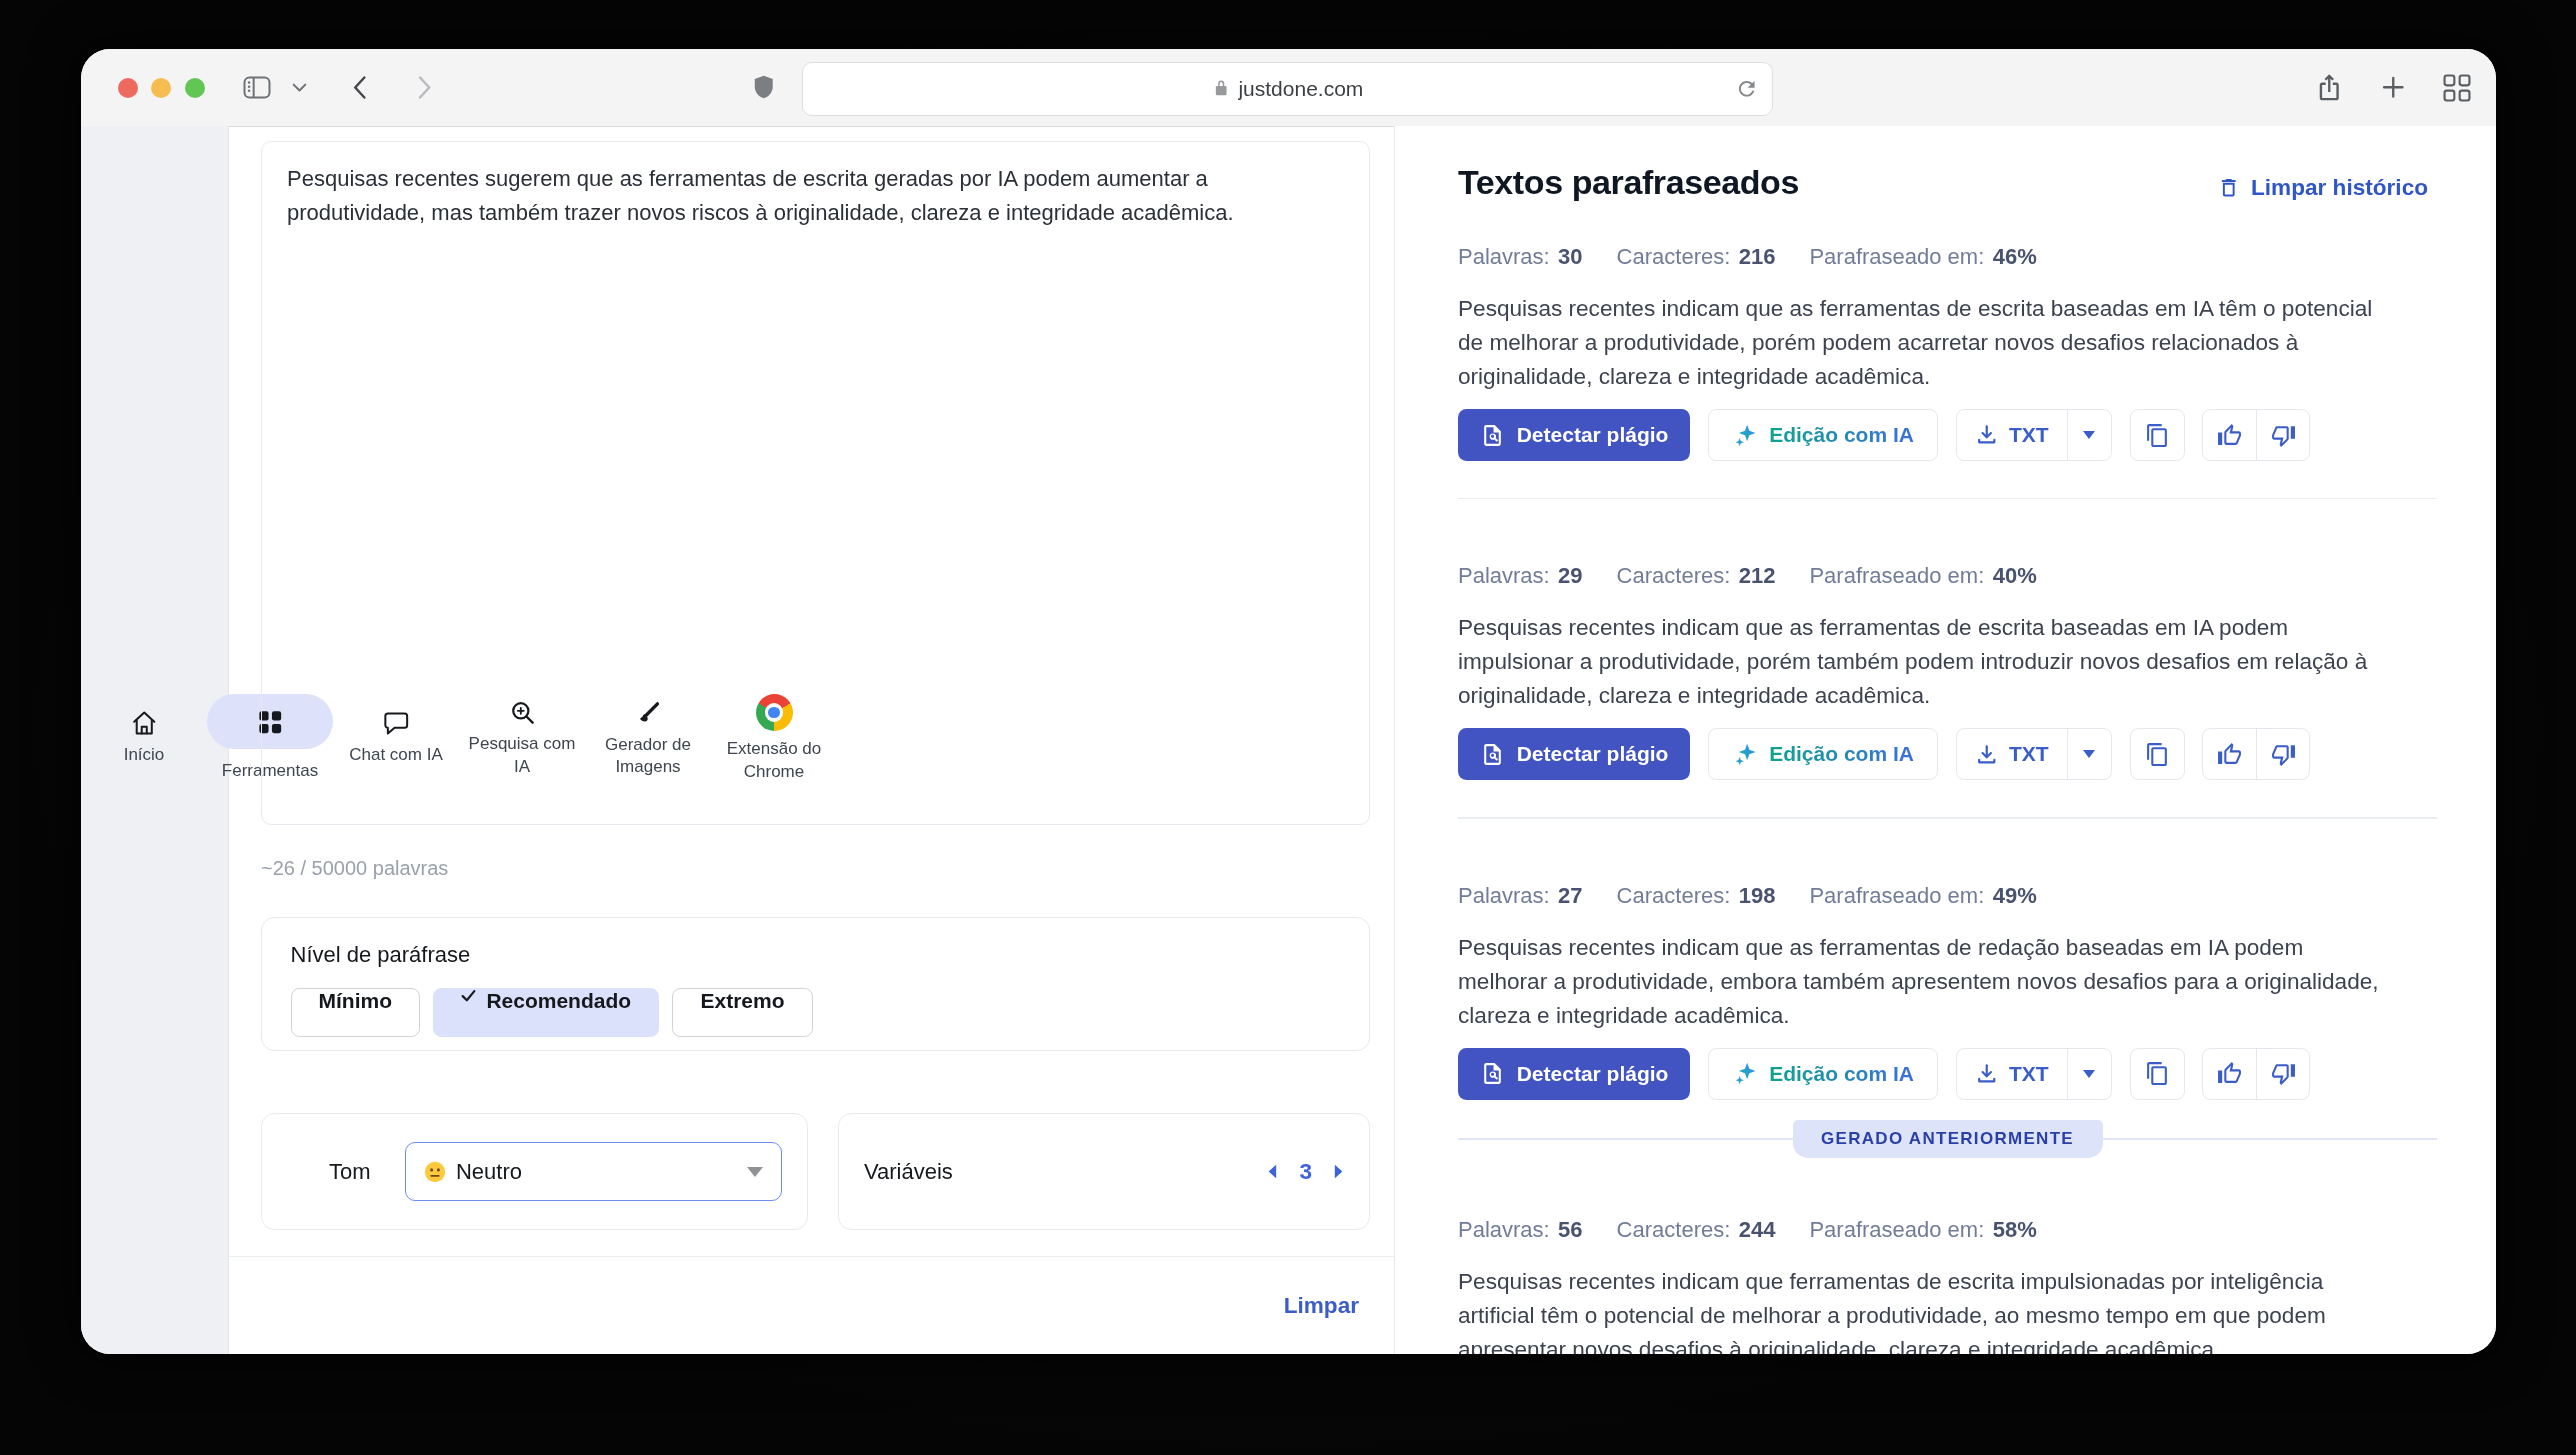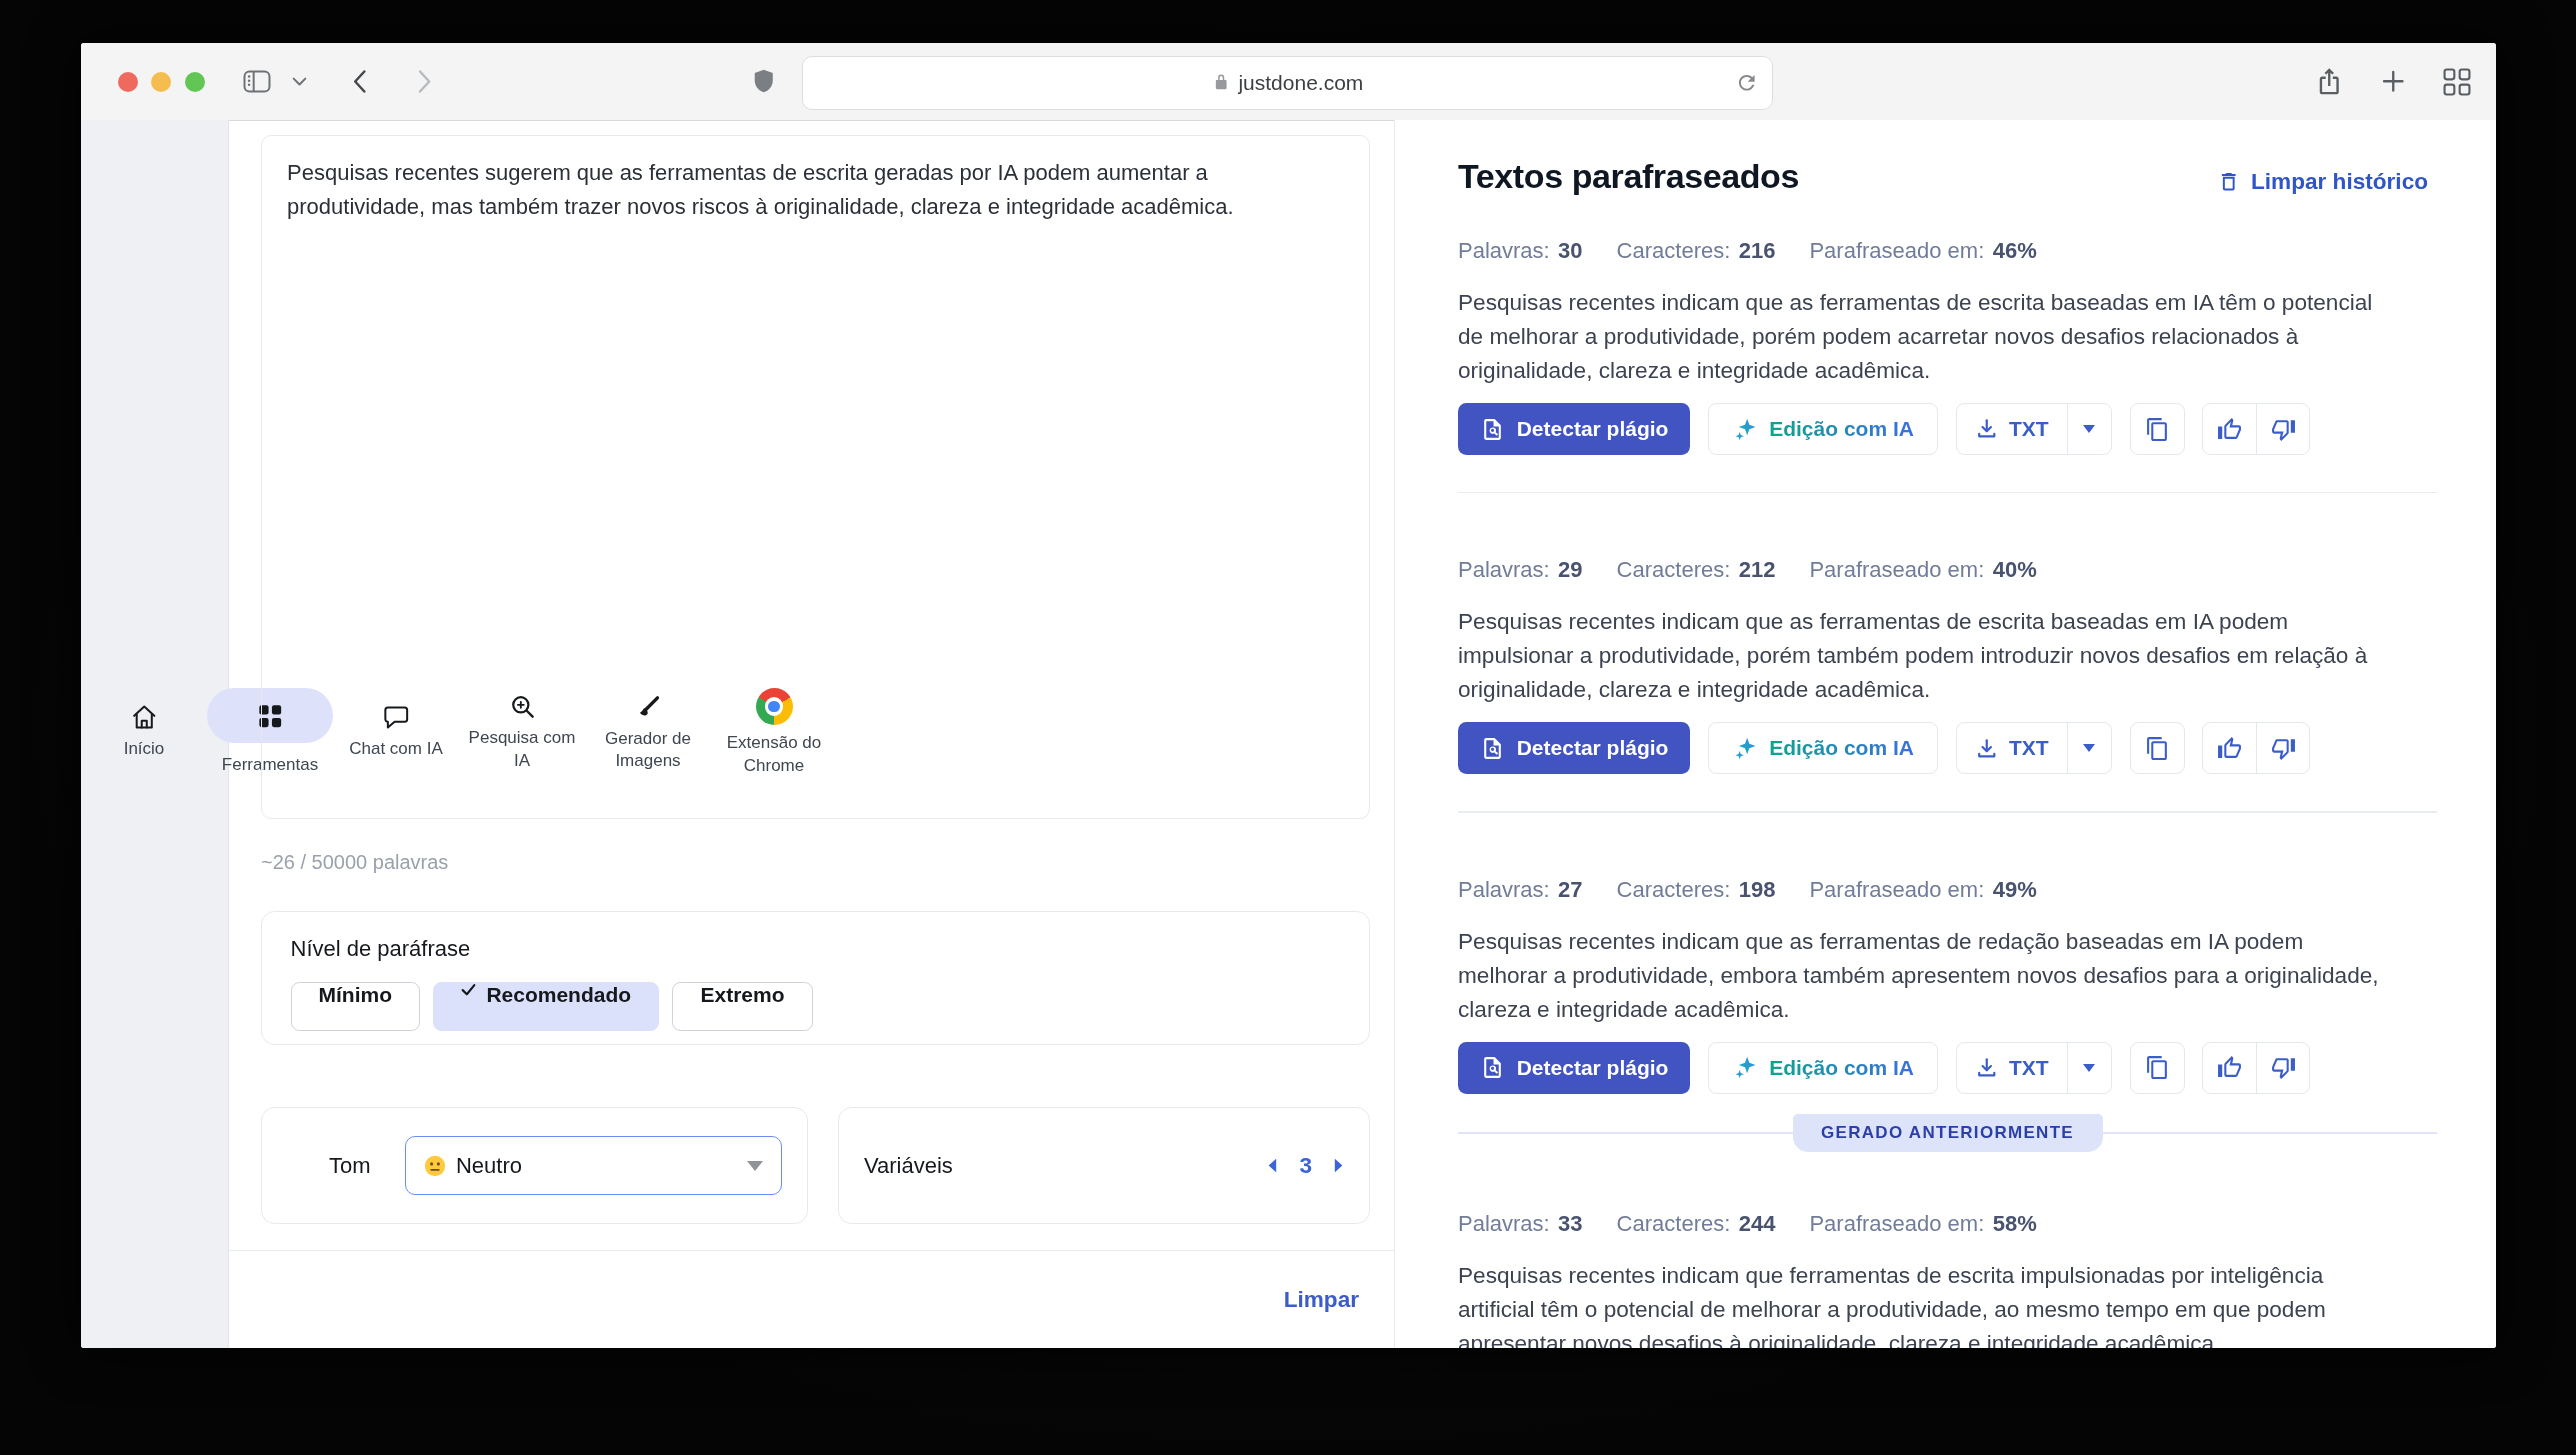--- a/index.html
+++ b/index.html
@@ -1,20 +1,20 @@
 <!DOCTYPE html>
 <html style="font-size:13.4px"><head>
 <meta charset="utf-8">
 <style>
   html,body{margin:0;padding:0;background:#060606;width:2576px;height:1456px;overflow:hidden;
     font-family:"Liberation Sans","DejaVu Sans",sans-serif;}
   .stage{position:relative;width:2576px;height:1456px;background:
     radial-gradient(ellipse at 50% 50%, #101010 0%, #050505 70%);}
-  .window{position:absolute;left:81px;top:43px;width:2415px;height:1305px;background:#fff;
-    border-radius:3px;overflow:hidden;box-shadow:0 0 50px rgba(0,0,0,.9);}
+  .window{position:absolute;left:81px;top:49px;width:2415px;height:1305px;background:#fff;
+    border-radius:29px;overflow:hidden;box-shadow:0 0 50px rgba(0,0,0,.9);}
 
   
   .toolbar{position:absolute;left:0;top:0;width:100%;height:77px;background:#f4f4f5;
     border-bottom:0.8px solid #d8d9db;}
   .traffic{position:absolute;left:37px;top:28.5px;display:flex;gap:13.4px;}
   .light{width:20px;height:20px;border-radius:50%;}
   .light.red{background:#ee6a5f}.light.yellow{background:#f5bd4f}.light.green{background:#62c654}
   .tb-ic{position:absolute;top:0;height:77px;display:flex;align-items:center;color:#6d7276;}
   .urlbar{position:absolute;left:721px;top:12.6px;width:969px;height:52px;background:#fff;
     border:0.8px solid #dcdde0;border-radius:10px;display:flex;align-items:center;justify-content:center;gap:8.4px;}
@@ -519,21 +519,21 @@
     <div class="prev-divider">
       <span class="div-line"></span>
       <span class="prev-badge">GERADO ANTERIORMENTE</span>
       <span class="div-line"></span>
     </div>
 
     <section>
       <div class="stats" style="margin-top:59px">
         <span class="stat">
               <span class="s-label">Palavras:</span>
-              <span class="s-val">33</span>
+              <span class="s-val">56</span>
             </span>
         <span class="stat">
               <span class="s-label">Caracteres:</span>
               <span class="s-val">244</span>
             </span>
         <span class="stat">
               <span class="s-label">Parafraseado em:</span>
               <span class="s-val">58%</span>
             </span>
       </div>

